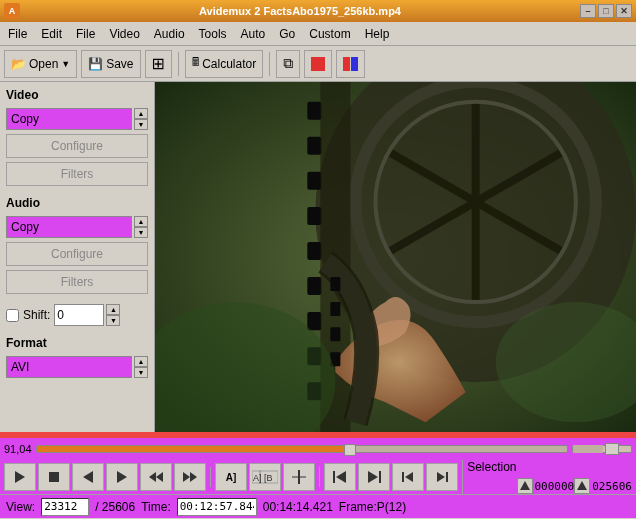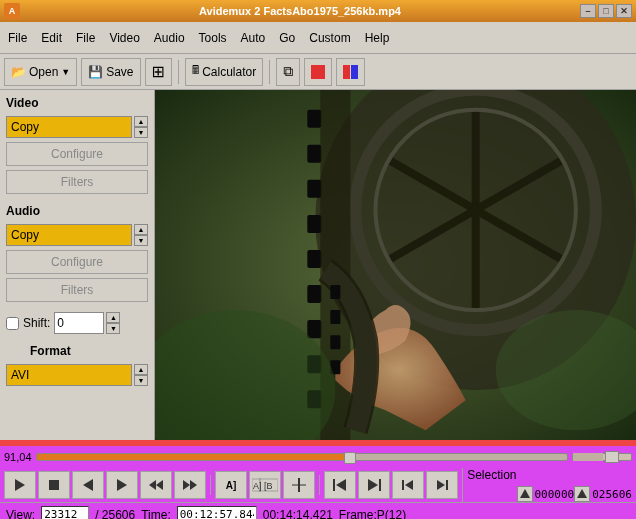--- a/index.html
+++ b/index.html
@@ -30,21 +30,21 @@
       width: 16px; height: 14px;
       background: #c8c0b8;
       border: 1px solid #888;
       display: flex; align-items: center; justify-content: center;
       font-size: 9px; cursor: pointer;
       color: #333;
     }
     
     #menubar {
       background: #d4d0c8;
-      height: 32px;
+      height: 24px;
       display: flex;
       align-items: center;
       padding: 0 2px;
       border-bottom: 1px solid #a0a0a0;
       gap: 2px;
     }
     .menu-item {
       padding: 2px 6px;
       cursor: pointer;
       font-size: 12px;
@@ -92,21 +92,21 @@
     }
     .select-row {
       display: flex;
       align-items: center;
       gap: 2px;
     }
     .panel-select {
       flex: 1;
       height: 22px;
       font-size: 12px;
-      background: #eab308;
+      background: #d946ef;
       border: 1px solid #888;
       appearance: none;
       padding: 0 4px;
     }
     .spin-btns {
       display: flex;
       flex-direction: column;
       width: 14px;
     }
     .spin-btn {
@@ -350,21 +350,21 @@
       <span>Shift:</span>
       <div class="shift-spinner">
         <input type="text" class="shift-input" value="0" style="">
         <div class="spin-btns">
           <div class="spin-btn">▲</div>
           <div class="spin-btn">▼</div>
         </div>
       </div>
     </div>
 
-    <div class="section-label" style="margin-top:6px;margin-left:24px;">Format</div>
+    <div class="section-label" style="margin-top:6px;">Format</div>
     <div class="select-row">
       <select class="panel-select">
         <option>AVI</option>
       </select>
       <div class="spin-btns">
         <div class="spin-btn">▲</div>
         <div class="spin-btn">▼</div>
       </div>
     </div>
   </div>

